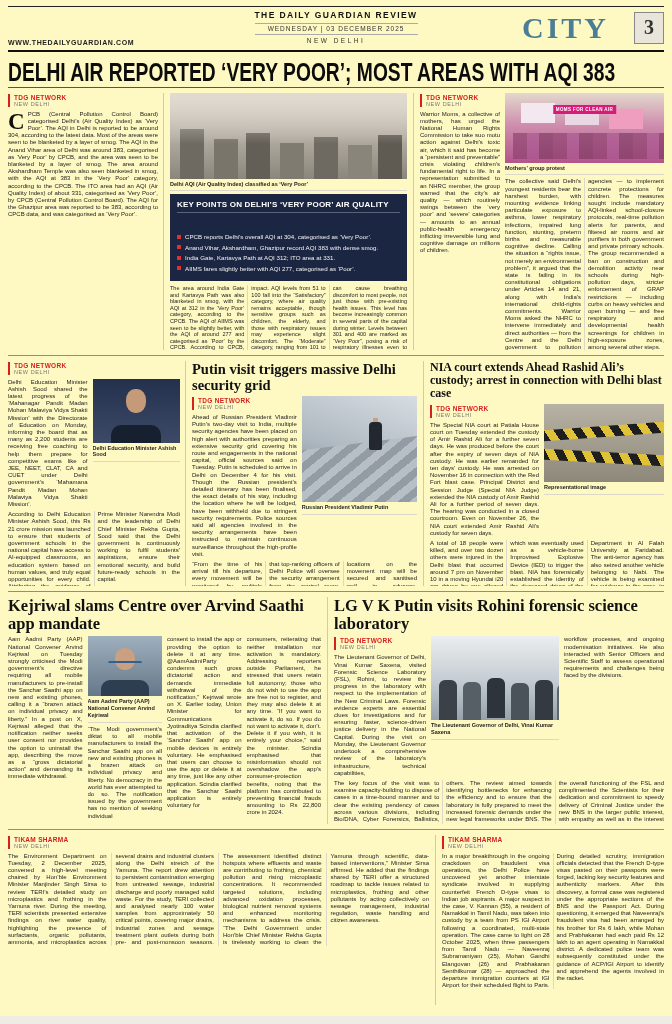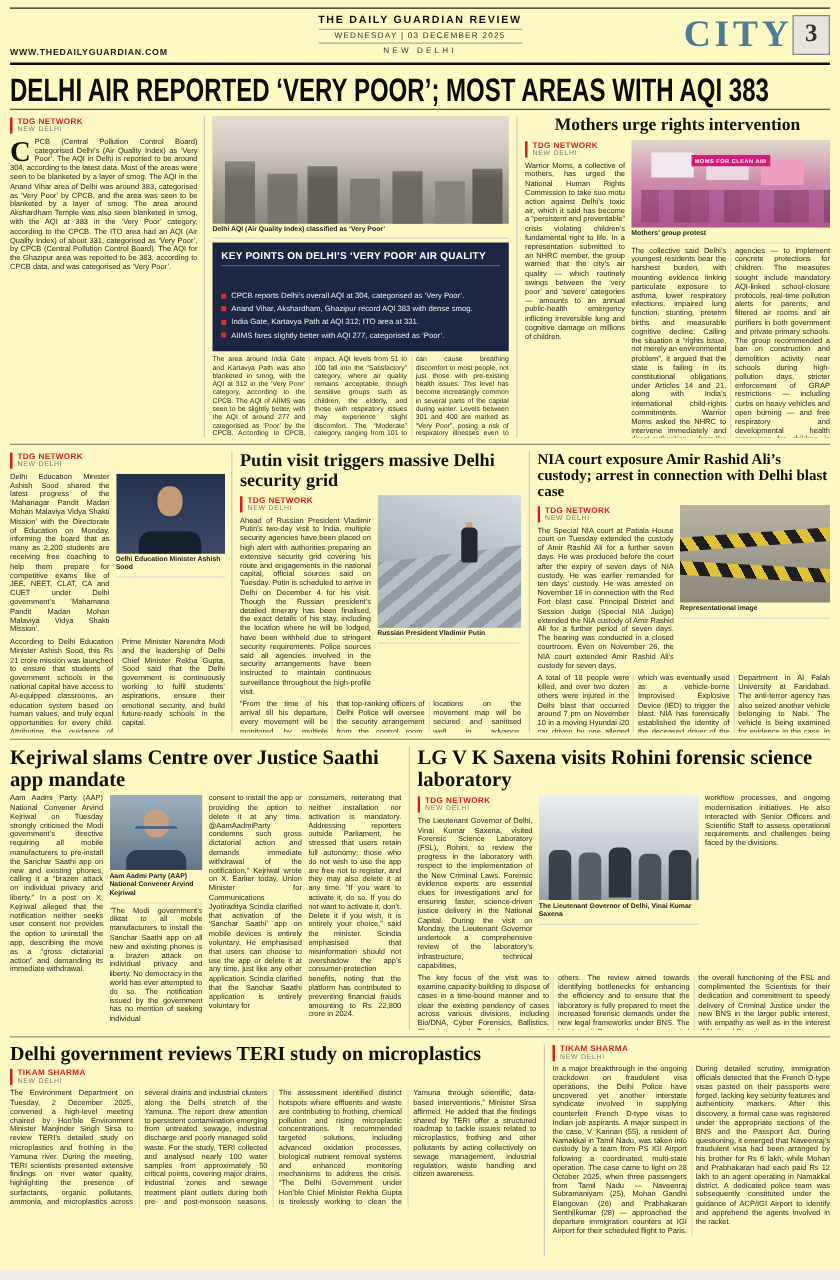--- a/index.html
+++ b/index.html
@@ -7,21 +7,21 @@
   body{height:1024px;font-family:"Liberation Sans",sans-serif;color:#1a1a1a;overflow:hidden}
   .page{width:672px;height:1016px;padding:6px 8px;background:#fef9c3;display:flex;flex-direction:column;overflow:hidden}
 
   
   .masthead{display:flex;align-items:center;border-top:1px solid #222;border-bottom:2px solid #111;padding:3px 0 4px;flex:none}
   .mh-left{flex:1;display:flex;align-items:flex-end;height:100%;font-size:7px;font-weight:bold;letter-spacing:.6px;color:#222;padding-top:14px}
   .mh-center{text-align:center;line-height:1.3}
   .mh-title{font-size:8.5px;font-weight:bold;letter-spacing:1.4px;color:#111}
   .mh-date{font-size:6.5px;letter-spacing:1px;color:#333;border-top:1px solid #aaa;border-bottom:1px solid #aaa;padding:1px 8px;margin:2px 0}
   .mh-city{font-size:6.5px;letter-spacing:2.5px;color:#333}
-  .mh-right{flex:1;display:flex;justify-content:flex-end;align-items:center;gap:0}
+  .mh-right{flex:1;display:flex;justify-content:flex-end;align-items:center;gap:25px}
   .section-label{font-size:30px;font-weight:bold;letter-spacing:3px;color:#4b7d96;font-family:"Liberation Serif",serif}
   .page-num{width:30px;height:32px;border:1px solid #888;background:#e9e5da;display:flex;align-items:center;justify-content:center;font-size:20px;font-family:"Liberation Serif",serif;font-weight:bold;color:#333}
 
   
   .lead-head{padding:6px 0 0;border-bottom:1px solid #555;flex:none;overflow:hidden}
   .lead-h1{font-size:26px;font-weight:bold;white-space:nowrap;transform:scaleX(.74);transform-origin:left center;color:#0c0c0c;line-height:1.1}
   .lead-sub{font-size:13px;color:#d6201f;padding:4px 0 5px;font-weight:500}
 
   
   .row{display:flex;border-bottom:1px solid #938d7e;padding:5px 0;overflow:hidden;flex:none}
@@ -176,21 +176,20 @@
         </div>
         <div class="kp-item">
           <span class="kp-bullet"></span>
           <span>AIIMS fares slightly better with AQI 277, categorised as ‘Poor’.</span>
         </div>
       </div>
       <div class="bt bt-sm cols3">The area around India Gate and Kartavya Path was also blanketed in smog, with the AQI at 312 in the ‘Very Poor’ category, according to the CPCB. The AQI of AIIMS was seen to be slightly better, with the AQI of around 277 and categorised as ‘Poor’ by the CPCB. According to CPCB, the AQI, which ranges from 0 to 500, is divided into six categories, each reflecting the level of pollution and associated health risks. An AQI between 0 and 50 is classified as “Good”, indicating minimal or no health impact. AQI levels from 51 to 100 fall into the “Satisfactory” category, where air quality remains acceptable, though sensitive groups such as children, the elderly, and those with respiratory issues may experience slight discomfort. The “Moderate” category, ranging from 101 to 200, signals increasing pollution levels that can trigger breathing difficulties among people with asthma, lung conditions, or heart diseases. An AQI between 201 and 300 is considered “Poor”, a range in which prolonged exposure can cause breathing discomfort to most people, not just those with pre-existing health issues. This level has become increasingly common in several parts of the capital during winter. Levels between 301 and 400 are marked as “Very Poor”, posing a risk of respiratory illnesses even to healthy individuals when exposure continues for long periods. The most hazardous category, “Severe,” includes AQI values from 401 to 500. At this stage, air quality becomes dangerous for everyone.</div>
     </div>
 
     <div class="colC">
-      <h2 class="hl hl-m">Mothers urge rights intervention</h2>
       <div class="m-flex">
         <div class="m-left">
           <div class="byline">
             <div class="who">TDG NETWORK</div>
             <div class="where">NEW DELHI</div>
           </div>
           <p class="bt">Warrior Moms, a collective of mothers, has urged the National Human Rights Commission to take suo motu action against Delhi’s toxic air, which it said has become a “persistent and preventable” crisis violating children’s fundamental right to life. In a representation submitted to an NHRC member, the group warned that the city’s air quality — which routinely swings between the ‘very poor’ and ‘severe’ categories — amounts to an annual public-health emergency inflicting irreversible lung and cognitive damage on millions of children.</p>
         </div>
         <div class="m-right">
           <div class="ph img-mothers">
@@ -234,62 +233,62 @@
         </div>
         <div class="s-r">
           <div class="ph img-putin"></div>
           <div class="cap">Russian President Vladimir Putin</div>
         </div>
       </div>
       <div class="bt cols3 gap-top">“From the time of his arrival till his departure, every movement will be monitored by multiple security agencies. We are coordinating minute-to-minute movement details in real time,” a source said. The source also said that top-ranking officers of Delhi Police will oversee the security arrangement from the control room, with monitoring of the areas that the Russian president may visit during his stay. “According to the prepared route plan, all locations on the movement map will be secured and sanitised well in advance. Advisories will also be issued about restrictions to minimise inconvenience to commuters,” he added.</div>
     </div>
 
     <div class="b3">
-      <h2 class="hl hl-nia">NIA court exposure Amir Rashid Ali’s custody; arrest in connection with Delhi blast case</h2>
+      <h2 class="hl hl-nia">NIA court extends Ahead Rashid Ali’s custody; arrest in connection with Delhi blast case</h2>
       <div class="split">
         <div class="s-l">
           <div class="byline">
             <div class="who">TDG NETWORK</div>
             <div class="where">NEW DELHI</div>
           </div>
           <p class="bt">The Special NIA court at Patiala House court on Tuesday extended the custody of Amir Rashid Ali for a further seven days. He was produced before the court after the expiry of seven days of NIA custody. He was earlier remanded for ten days’ custody. He was arrested on November 16 in connection with the Red Fort blast case. Principal District and Session Judge (Special NIA Judge) extended the NIA custody of Amir Rashid Ali for a further period of seven days. The hearing was conducted in a closed courtroom. Even on November 26, the NIA court extended Amir Rashid Ali’s custody for seven days.</p>
         </div>
         <div class="s-r">
           <div class="ph img-nia"></div>
           <div class="cap">Representational image</div>
         </div>
       </div>
       <div class="bt cols3 gap-top">A total of 18 people were killed, and over two dozen others were injured in the Delhi blast that occurred around 7 pm on November 10 in a moving Hyundai i20 car driven by one alleged suicide bomber, Umar Un Nabi. As per the case so far, Amir Rashid Ali had come to Delhi to facilitate the purchase of the car, which was eventually used as a vehicle-borne Improvised Explosive Device (IED) to trigger the blast. NIA has forensically established the identity of the deceased driver of the vehicle-borne IED as Umar Un Nabi, a resident of Pulwama district and Assistant Professor in the General Medicine Department in Al Falah University at Faridabad. The anti-terror agency has also seized another vehicle belonging to Nabi. The vehicle is being examined for evidence in the case, in which NIA has so far questioned 73 witnesses, including those injured in the blast that rocked the national capital.</div>
     </div>
   </section>
 
   <section class="row row3">
 
     <div class="kblock vr">
-      <h2 class="hl hl-big">Kejriwal slams Centre over Justice Saathi app mandate</h2>
+      <h2 class="hl hl-big">Kejriwal slams Centre over Arvind Saathi app mandate</h2>
       <div class="four">
         <div>
           <p class="bt">Aam Aadmi Party (AAP) National Convener Arvind Kejriwal on Tuesday strongly criticised the Modi government’s directive requiring all mobile manufacturers to pre-install the Sanchar Saathi app on new and existing phones, calling it a “brazen attack on individual privacy and liberty.” In a post on X, Kejriwal alleged that the notification neither seeks user consent nor provides the option to uninstall the app, describing the move as a “gross dictatorial action” and demanding its immediate withdrawal.</p>
         </div>
         <div>
           <div class="ph img-kejriwal"></div>
           <div class="cap">Aam Aadmi Party (AAP) National Convener Arvind Kejriwal</div>
           <p class="bt">“The Modi government’s diktat to all mobile manufacturers to install the Sanchar Saathi app on all new and existing phones is a brazen attack on individual privacy and liberty. No democracy in the world has ever attempted to do so. The notification issued by the government has no mention of seeking individual</p>
         </div>
         <div>
           <p class="bt">consent to install the app or providing the option to delete it at any time. @AamAadmiParty condemns such gross dictatorial action and demands immediate withdrawal of the notification,” Kejriwal wrote on X. Earlier today, Union Minister for Communications Jyotiraditya Scindia clarified that activation of the ‘Sanchar Saathi’ app on mobile devices is entirely voluntary. He emphasised that users can choose to use the app or delete it at any time, just like any other application. Scindia clarified that the Sanchar Saathi application is entirely voluntary for</p>
         </div>
         <div>
           <p class="bt">consumers, reiterating that neither installation nor activation is mandatory. Addressing reporters outside Parliament, he stressed that users retain full autonomy; those who do not wish to use the app are free not to register, and they may also delete it at any time. “If you want to activate it, do so. If you do not want to activate it, don’t. Delete it if you wish, it is entirely your choice,” said the minister. Scindia emphasised that misinformation should not overshadow the app’s consumer-protection benefits, noting that the platform has contributed to preventing financial frauds amounting to Rs 22,800 crore in 2024.</p>
         </div>
       </div>
     </div>
 
     <div class="sblock">
-      <h2 class="hl hl-big">LG V K Saxena visits Rohini forensic science laboratory</h2>
+      <h2 class="hl hl-big">LG V K Putin visits Rohini forensic science laboratory</h2>
       <div class="s-flex">
         <div class="s-c1">
           <div class="byline">
             <div class="who">TDG NETWORK</div>
             <div class="where">NEW DELHI</div>
           </div>
           <p class="bt">The Lieutenant Governor of Delhi, Vinai Kumar Saxena, visited Forensic Science Laboratory (FSL), Rohini, to review the progress in the laboratory with respect to the implementation of the New Criminal Laws. Forensic evidence experts are essential clues for investigations and for ensuring faster, science-driven justice delivery in the National Capital. During the visit on Monday, the Lieutenant Governor undertook a comprehensive review of the laboratory’s infrastructure, technical capabilities,</p>
         </div>
         <div class="s-mid">
           <div class="ph img-saxena"></div>
@@ -299,21 +298,20 @@
           <p class="bt">workflow processes, and ongoing modernisation initiatives. He also interacted with Senior Officers and Scientific Staff to assess operational requirements and challenges being faced by the divisions.</p>
         </div>
       </div>
       <div class="bt cols3 gap-top">The key focus of the visit was to examine capacity-building to dispose of cases in a time-bound manner and to clear the existing pendency of cases across various divisions, including Bio/DNA, Cyber Forensics, Ballistics, Chemistry and Toxicology, amongst others. The review aimed towards identifying bottlenecks for enhancing the efficiency and to ensure that the laboratory is fully prepared to meet the increased forensic demands under the new legal frameworks under BNS. The Lieutenant Governor also appreciated the overall functioning of the FSL and complimented the Scientists for their dedication and commitment to speedy delivery of Criminal Justice under the new BNS in the larger public interest, with empathy as well as in the interest of National Security.</div>
     </div>
   </section>
 
   <section class="row row4">
 
     <div class="tblock vr">
-      <h2 class="hl hl-teri">Delhi government reviews TERI study on microplastics</h2>
       <div class="byline">
         <div class="who">TIKAM SHARMA</div>
         <div class="where">NEW DELHI</div>
       </div>
       <div class="bt cols4">The Environment Department on Tuesday, 2 December 2025, convened a high-level meeting chaired by Hon’ble Environment Minister Manjinder Singh Sirsa to review TERI’s detailed study on microplastics and frothing in the Yamuna river. During the meeting, TERI scientists presented extensive findings on river water quality, highlighting the presence of surfactants, organic pollutants, ammonia, and microplastics across several drains and industrial clusters along the Delhi stretch of the Yamuna. The report drew attention to persistent contamination emerging from untreated sewage, industrial discharge and poorly managed solid waste. For the study, TERI collected and analysed nearly 100 water samples from approximately 50 critical points, covering major drains, industrial zones and sewage treatment plant outlets during both pre- and post-monsoon seasons. The assessment identified distinct hotspots where effluents and waste are contributing to frothing, chemical pollution and rising microplastic concentrations. It recommended targeted solutions, including advanced oxidation processes, biological nutrient removal systems and enhanced monitoring mechanisms to address the crisis. “The Delhi Government under Hon’ble Chief Minister Rekha Gupta is tirelessly working to clean the Yamuna through scientific, data-based interventions,” Minister Sirsa affirmed. He added that the findings shared by TERI offer a structured roadmap to tackle issues related to microplastics, frothing and other pollutants by acting collectively on sewage management, industrial regulation, waste handling and citizen awareness.</div>
     </div>
 
     <div class="vblock">
       <div class="byline">
         <div class="who">TIKAM SHARMA</div>

